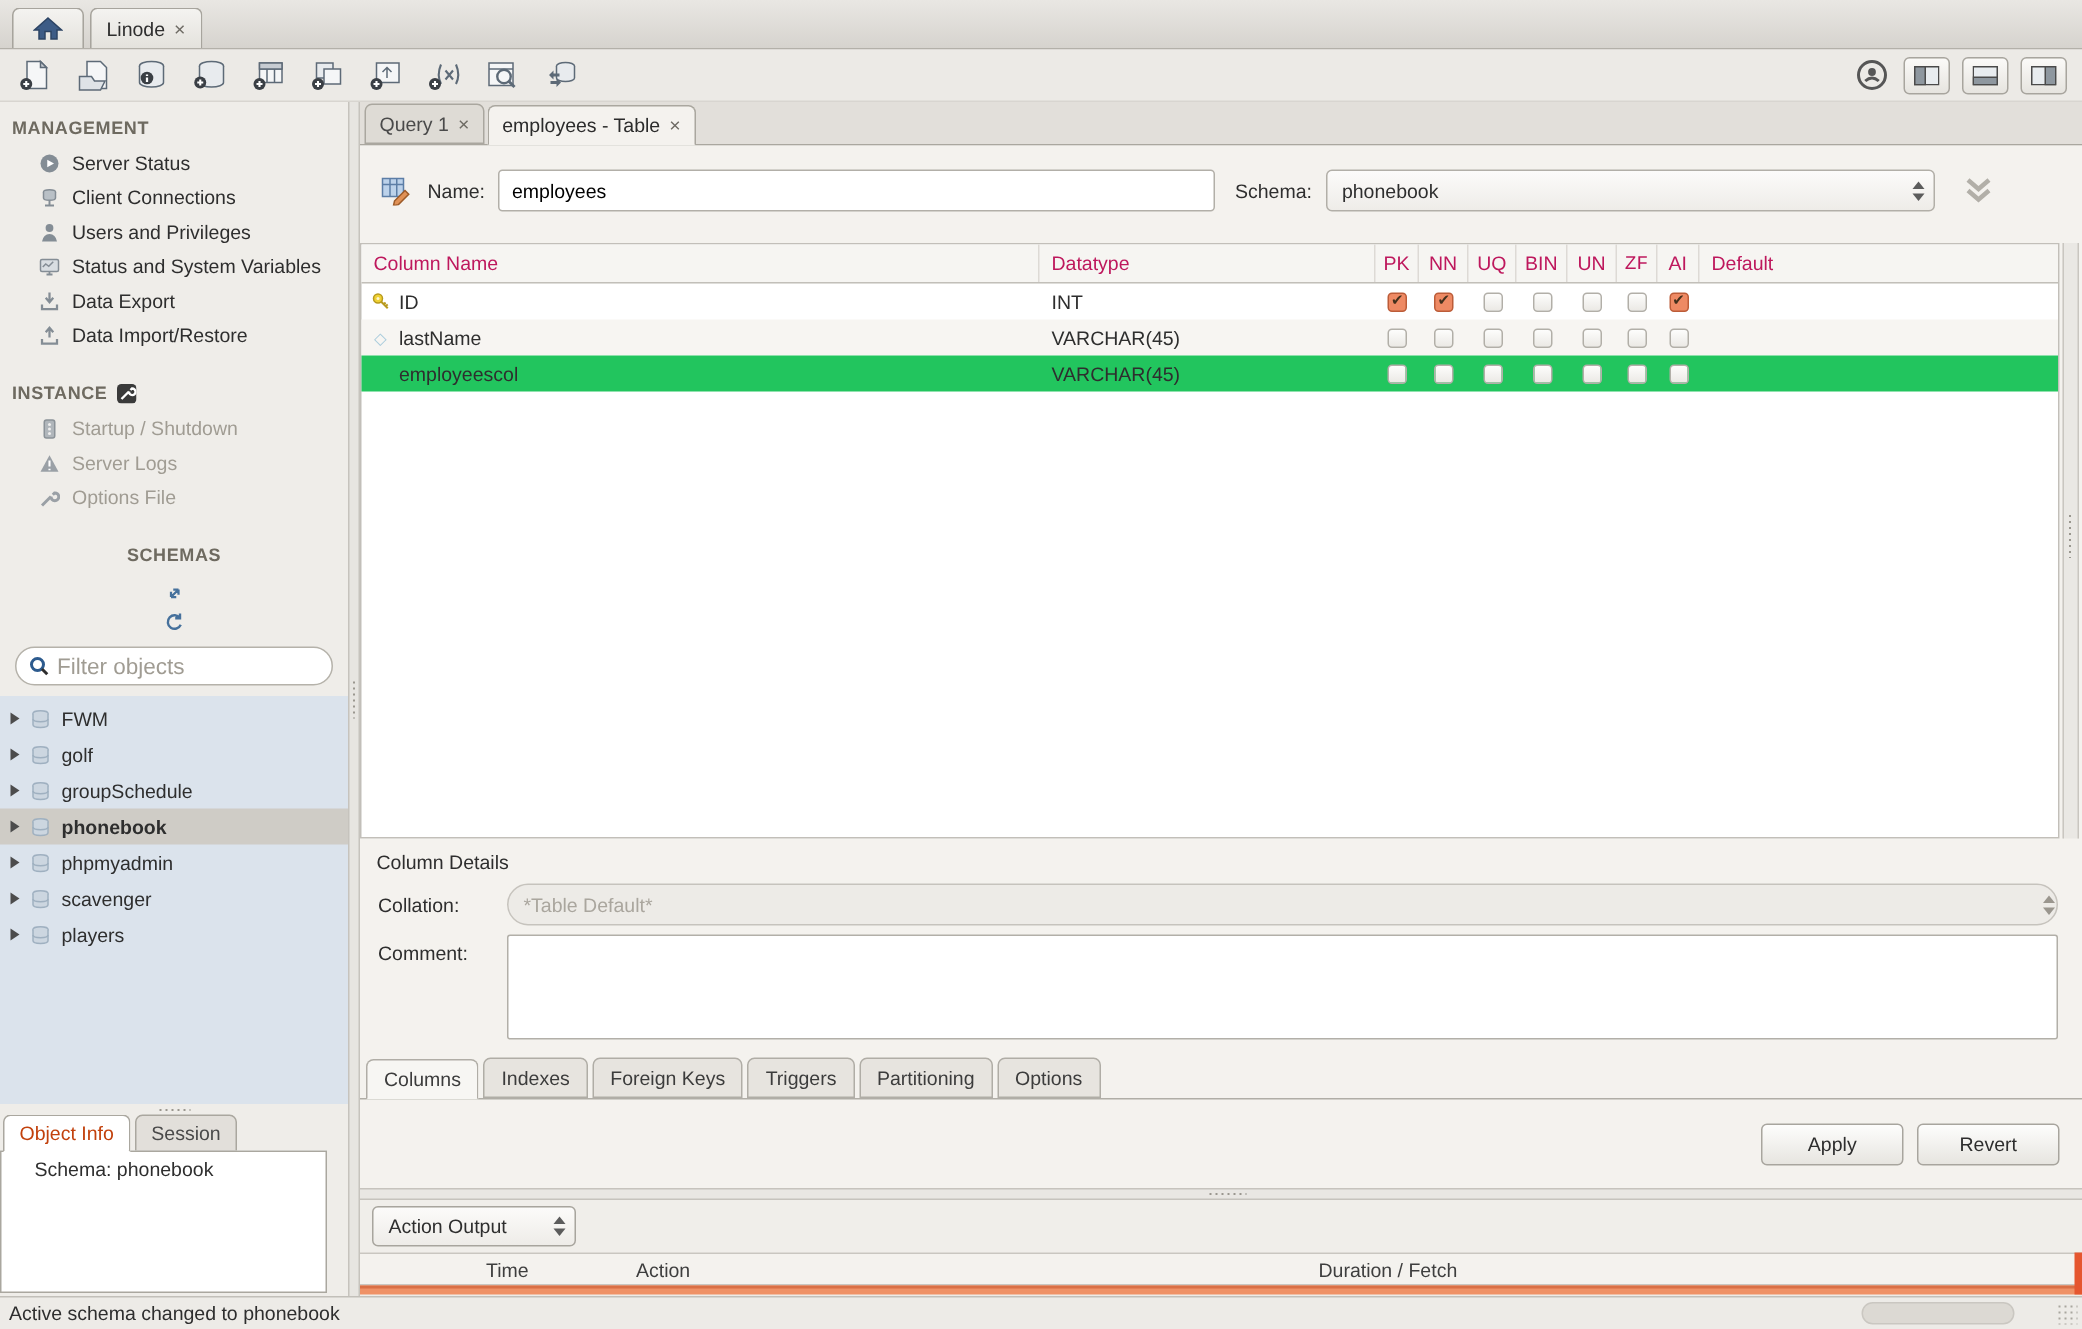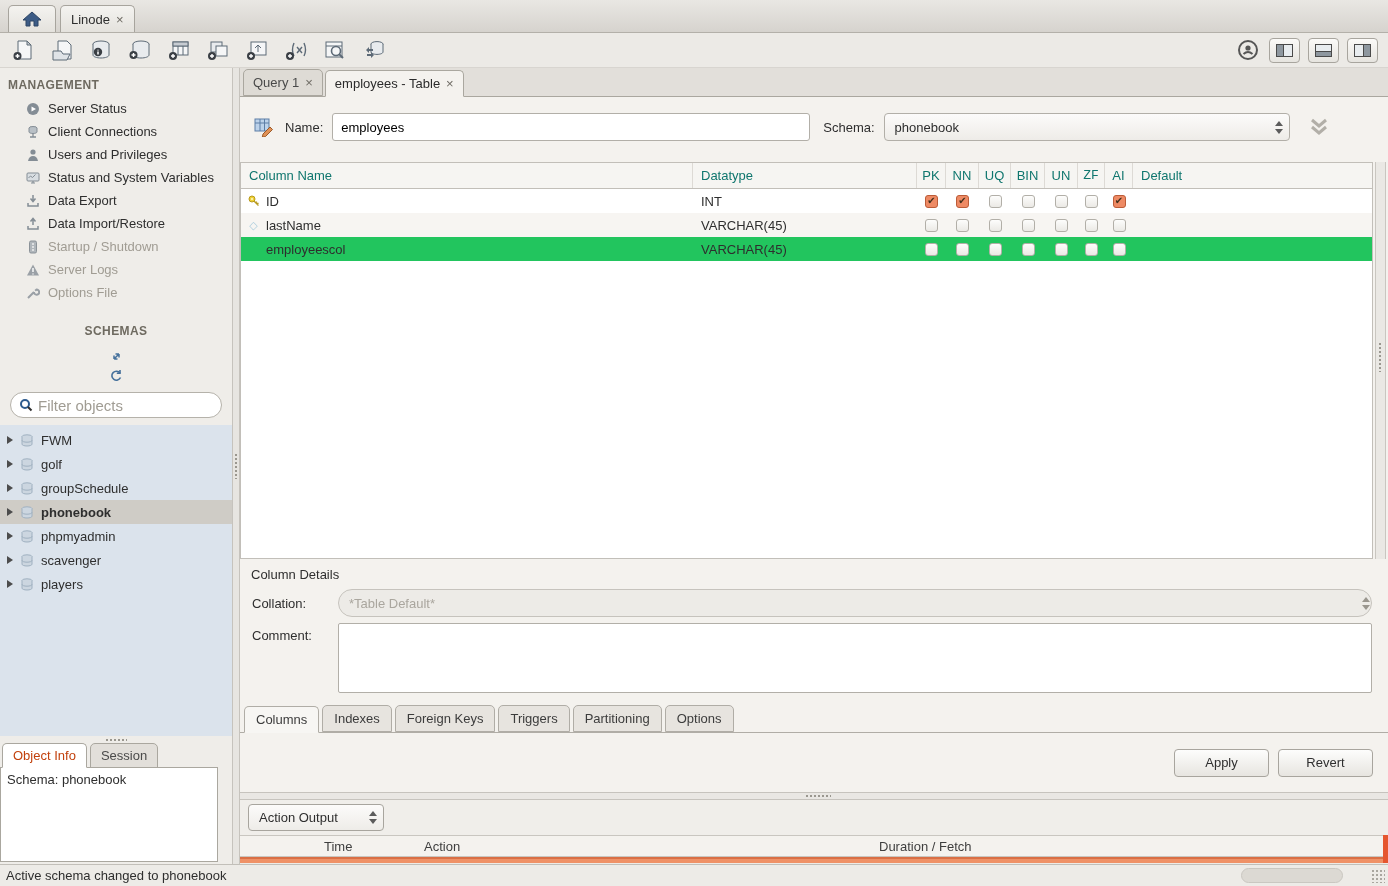--- a/index.html
+++ b/index.html
@@ -35,21 +35,21 @@
   .schema-list { flex:1; background:#dbe3ec; padding-top:3px; overflow:hidden; }
   .schema-row { height:24px; display:flex; align-items:center; padding-left:7px; gap:7px; cursor:pointer; }
   .schema-row.selected { background:#cfccc6; font-weight:bold; }
   .tri { width:0; height:0; border-top:4px solid transparent; border-bottom:4px solid transparent; border-left:6px solid #4c4c4c; }
   
   .side-bottom { height:128px; display:flex; flex-direction:column; position:relative; }
   .grip-h { width:22px; height:4px; margin:2px auto 0 auto; background-image:radial-gradient(#9a978f 32%,transparent 36%); background-size:4px 4px; }
   .info-tabs { display:flex; align-items:flex-end; height:26px; padding-left:2px; }
   .itab { height:25px; display:flex; align-items:center; padding:0 10px; border:1px solid #aaa79f; border-radius:5px 5px 0 0; background:#e2dfda; color:#4a4a4a; margin-right:3px; cursor:pointer; }
   .itab.active { background:#fff; color:#c2410c; border-bottom:1px solid #fff; position:relative; z-index:2; }
-  .info-panel { flex:1; background:#fff; border:1px solid #aaa79f; margin:-1px 14px 2px 0; padding:4px 6px; }
+  .info-panel { flex:1; background:#fff; border:1px solid #aaa79f; margin:-1px 14px 2px 0; padding:4px 22px; }
 
   
   .vsplit { width:8px; background:#e7e5e1; border-left:1px solid #c6c3bd; border-right:1px solid #c6c3bd; position:relative; }
   .vsplit .dots { position:absolute; top:385px; left:1px; width:4px; height:26px; background-image:radial-gradient(#9a978f 32%,transparent 36%); background-size:4px 4px; }
 
   
   .main { flex:1; display:flex; flex-direction:column; min-width:0; }
   .etabs { height:29px; display:flex; align-items:flex-end; padding-left:3px; background:#e2dfda; border-bottom:1px solid #aaa79f; }
   .etab { height:27px; display:flex; align-items:center; gap:6px; padding:0 9px; border:1px solid #aaa79f; border-radius:5px 5px 0 0; background:#dedbd5; color:#4a4a4a; margin-right:2px; cursor:pointer; }
   .etab.active { background:#f4f2ee; color:#2b2b2b; border-bottom:1px solid #f4f2ee; margin-bottom:-1px; z-index:2; }
@@ -61,21 +61,21 @@
   .name-row input.namein { width:478px; height:28px; border:1px solid #b2afa8; border-radius:3px; padding:0 8px; font-size:13px; font-family:inherit; background:#fff; }
   .selbox { width:406px; height:28px; border:1px solid #b2afa8; border-radius:4px; background:linear-gradient(#fcfbfa,#eeece8); display:flex; align-items:center; padding:0 6px 0 10px; gap:6px; cursor:pointer; }
   .selbox .val { flex:1; }
   .spinner { display:flex; flex-direction:column; gap:3px; align-items:center; }
   .sp-up { width:0; height:0; border-left:4px solid transparent; border-right:4px solid transparent; border-bottom:5px solid #5c5c5c; }
   .sp-dn { width:0; height:0; border-left:4px solid transparent; border-right:4px solid transparent; border-top:5px solid #5c5c5c; }
 
   .grid-region { display:flex; height:402px; padding-top:5px; }
   .grid { width:1133px; background:#fff; border:1px solid #c2bfb9; display:flex; flex-direction:column; }
   .ghead { height:26px; background:#f6f5f2; border-bottom:1px solid #c2bfb9; display:flex; }
-  .gh { display:flex; align-items:center; border-right:1px solid #ddDAD5; padding-left:8px; color:#0f766e; }
+  .gh { display:flex; align-items:center; border-right:1px solid #ddDAD5; padding-left:8px; color:#be185d; }
   .gh.ck { justify-content:center; padding-left:0; }
   .grow { height:24px; display:flex; align-items:center; }
   .grow.alt { background:#f7f5f2; }
   .grow.selected { background:#22c55e; }
   .gc { display:flex; align-items:center; height:100%; }
   .w-name { width:452px; } .w-dt { width:224px; }
   .w-pk { width:29px; } .w-nn { width:33px; } .w-uq { width:32px; } .w-bin { width:34px; }
   .w-un { width:33px; } .w-zf { width:27px;font-family:Liberation Mono, monospace; } .w-ai { width:28px; } .w-def { flex:1; border-right:none; }
   .gc.cell-name { padding-left:6px; gap:6px; }
   .gc.cell-dt { padding-left:8px; }
@@ -307,20 +307,29 @@
     <div class="side-item">
       <span>
           <svg width="14" height="14" viewBox="0 0 14 14">
             <path d="M7 8 V2 M4.5 4.5 L7 1.5 L9.5 4.5" stroke="#848d95" stroke-width="1.5" fill="none"></path>
             <path d="M2 9 v3 h10 V9" stroke="#848d95" stroke-width="1.5" fill="none"></path>
           </svg>
         </span>
       <span class="lbl">Data Import/Restore</span>
     </div>
 
+    <div class="sec-title" style="margin-top:10px;">
+      <span>INSTANCE</span>
+      <span>
+          <svg width="13" height="13" viewBox="0 0 13 13">
+            <rect x="0" y="0" width="13" height="13" rx="3" fill="#3a3a3a"></rect>
+            <path d="M3 10 L8 5 M8 5 a2.2 2.2 0 1 0 2-2 l-1 1" stroke="#fff" stroke-width="1.6" fill="none"></path>
+          </svg>
+        </span>
+    </div>
     <div class="side-item disabled">
       <span>
           <svg width="14" height="14" viewBox="0 0 14 14">
             <rect x="3.5" y="1" width="7" height="12" rx="1.5" fill="#b0b6bb" stroke="#8b9298"></rect>
             <circle cx="7" cy="4" r="1" fill="#eee"></circle>
             <circle cx="7" cy="7" r="1" fill="#eee"></circle>
             <circle cx="7" cy="10" r="1" fill="#eee"></circle>
           </svg>
         </span>
       <span class="lbl">Startup / Shutdown</span>

